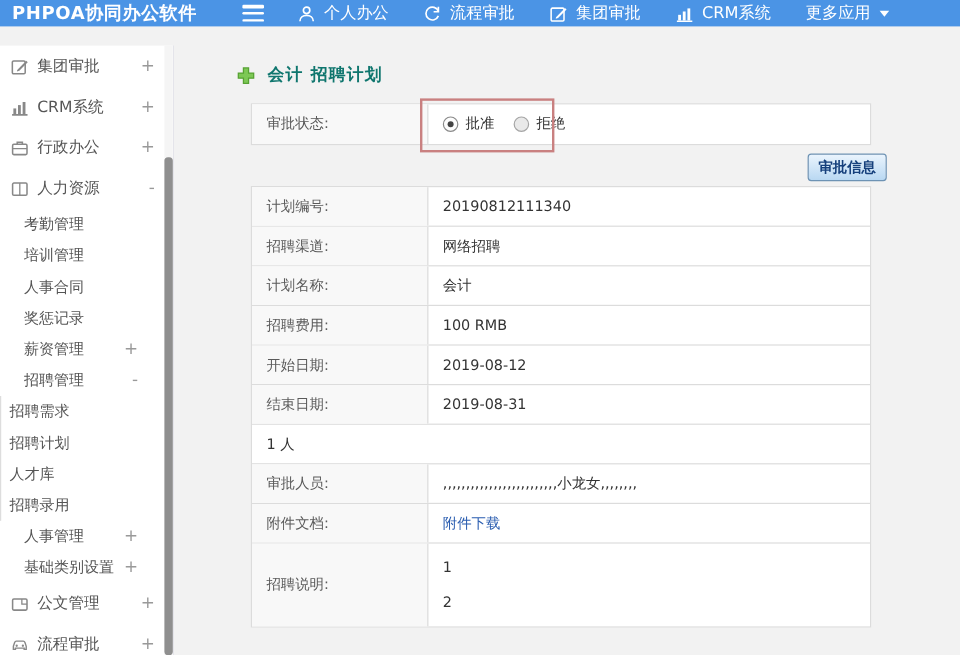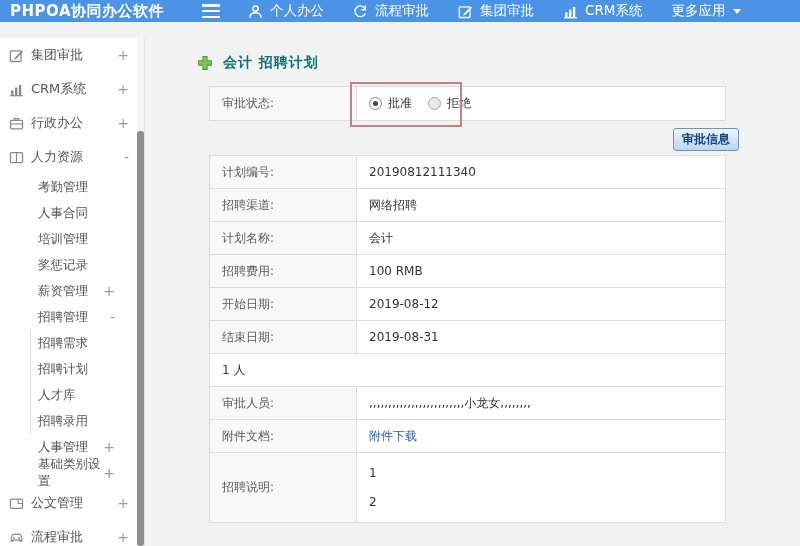--- a/index.html
+++ b/index.html
@@ -15,22 +15,22 @@
   .topnav { display:flex; align-items:center; margin-left:28px; }
   .nav-item { display:flex; align-items:center; margin-right:29px; font-size:13.5px; color:#fff; cursor:pointer; white-space:nowrap; }
   .nav-item .nicon { width:15px; height:15px; margin-right:7px; display:inline-flex; }
   .caret { width:0; height:0; border-left:4.5px solid transparent; border-right:4.5px solid transparent; border-top:5px solid #fff; margin-left:8px; }
 
   
   .sidebar { position:absolute; top:38px; left:0; width:144px; bottom:0; background:#fff; z-index:20; }
   .side-item { display:flex; align-items:center; color:#555; cursor:pointer; }
   .side-item .sicon { width:15px; height:15px; margin:0 7px 0 9px; display:inline-flex; }
   .lvl0 { height:34px; font-size:13px; }
-  .lvl1 { height:26px; font-size:12.5px; padding-left:38px; }
-  .lvl2-group { margin-left:30px; border-left:1px solid #ddd; }
+  .lvl1 { height:26px; font-size:12.5px; padding-left:20px; }
+  .lvl2-group { border-left:1px solid #ddd; }
   .lvl2 { height:26px; font-size:12.5px; padding-left:7px; color:#555; display:flex; align-items:center; cursor:pointer; }
   .expand { margin-left:auto; color:#999; font-size:14px; font-weight:normal; }
   .lvl0 .expand { margin-right:15px; }
   .lvl1 .expand { margin-right:29px; }
   .scroll-track { position:absolute; top:0; right:0; width:7px; height:100%; background:#f5f5f5; }
   .scroll-thumb { position:absolute; top:93px; right:0; width:7px; height:415px; background:#8f8f8f; border-radius:3px; cursor:pointer; }
 
   
   .main { position:absolute; top:38px; left:144px; right:0; bottom:0; background:#f2f2f2; border-left:1px solid #e4e4ea; }
   .title-row { position:absolute; top:16px; left:52px; display:flex; align-items:center; }
@@ -162,24 +162,24 @@
           <path d="M7 2.4 V11.8" stroke="#888" stroke-width="1"></path>
         </svg>
     </span>
     <span>人力资源</span>
     <span class="expand">-</span>
   </div>
   <div class="side-item lvl1">
     <span>考勤管理</span>
   </div>
   <div class="side-item lvl1">
+    <span>培训管理</span>
+  </div>
+  <div class="side-item lvl1">
     <span>人事合同</span>
-  </div>
-  <div class="side-item lvl1">
-    <span>培训管理</span>
   </div>
   <div class="side-item lvl1">
     <span>奖惩记录</span>
   </div>
   <div class="side-item lvl1">
     <span>薪资管理</span>
     <span class="expand">+</span>
   </div>
   <div class="side-item lvl1">
     <span>招聘管理</span>

